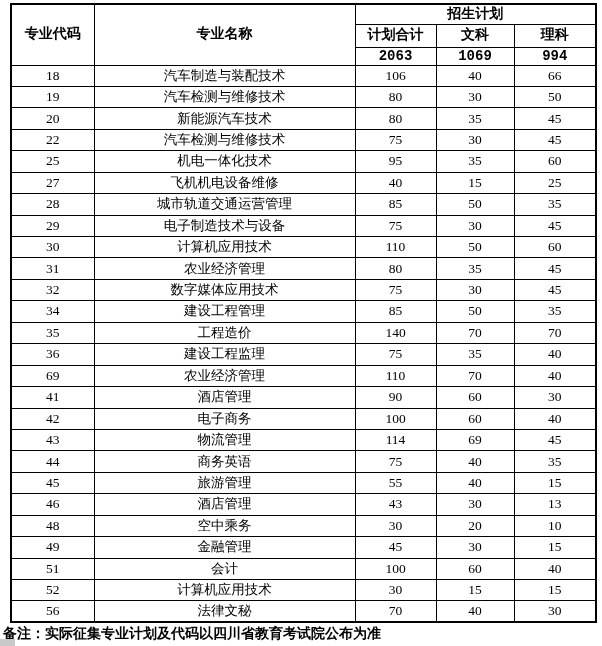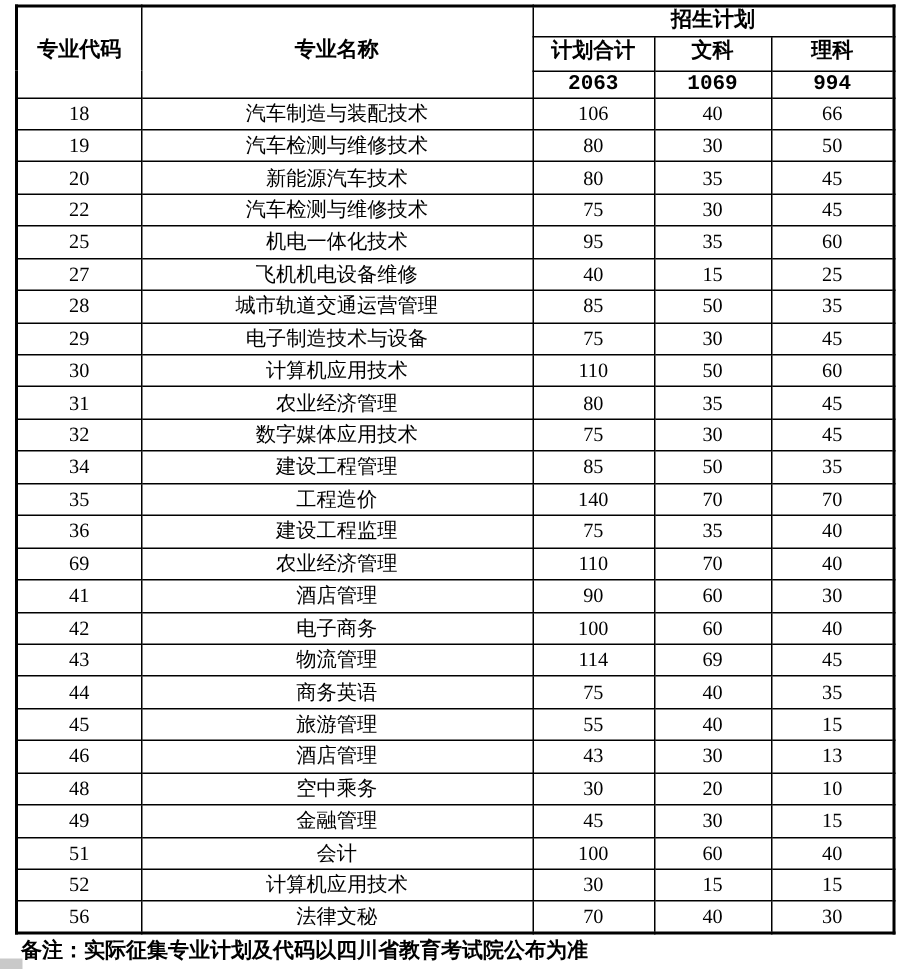--- a/index.html
+++ b/index.html
@@ -37,21 +37,21 @@
   .col-total   { width: 81px;  }
   .col-arts    { width: 78px;  }
   .col-science { width: 82px;  }
   tr.hrow-1 { height: 20px; }
   tr.hrow-2 { height: 23px; }
   tr.hrow-3 { height: 18px; }
   .hb { border-bottom: 2px solid #000; font-family: Liberation Mono, monospace; }
   tr.totals-row td { font-weight: bold; font-size: 14px; }
   tbody tr { height: 21.45px; }
   .note {
-    margin: 2px 0 0 14px;
+    margin: 2px 0 0 3px;
     font-size: 14px;
     font-weight: bold;
     font-family: Liberation Sans, sans-serif;
     white-space: nowrap;
   }
   .corner-artifact {
     position: absolute;
     left: 0; bottom: 0;
     width: 15px; height: 7px;
     background: #c9c9c9;

